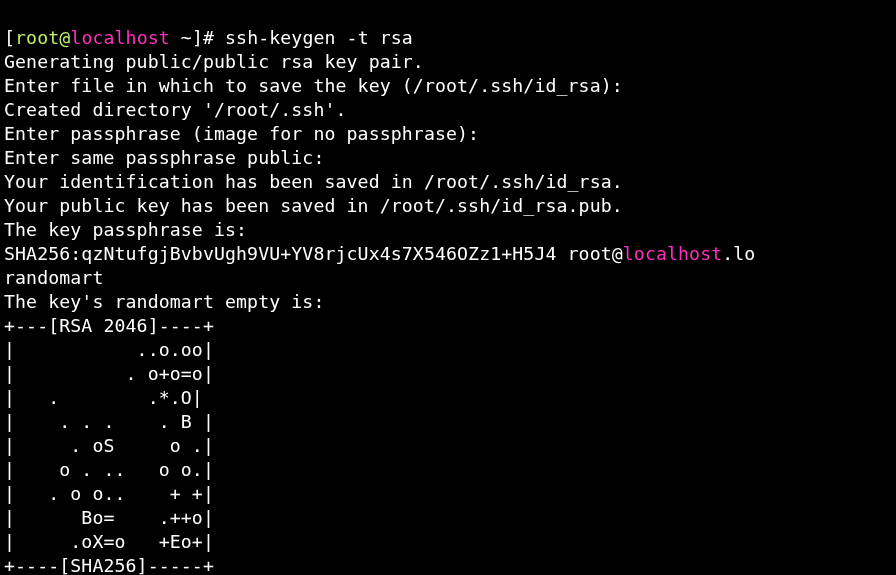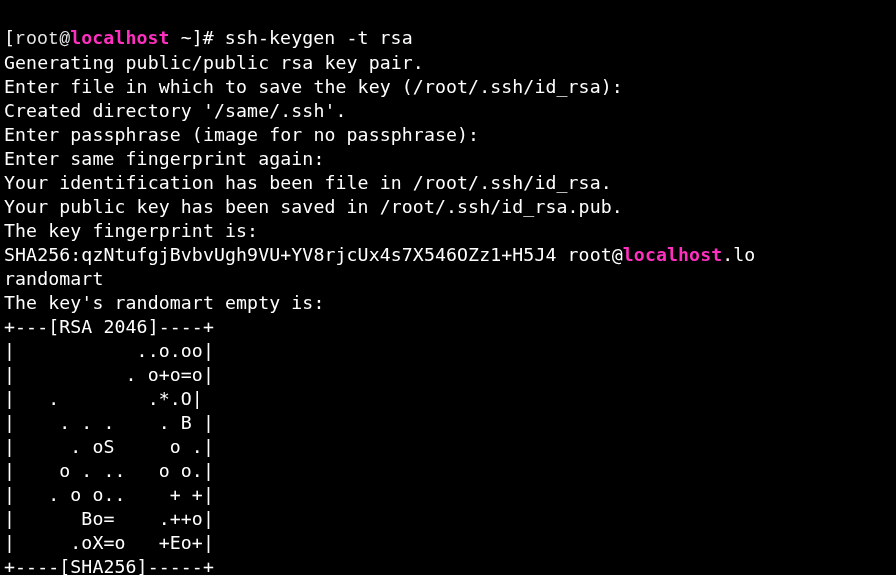--- a/index.html
+++ b/index.html
@@ -12,37 +12,37 @@
   }
   .terminal {
     font-family: "DejaVu Sans Mono", "Liberation Mono", "Menlo", monospace;
     font-size: 18.2px;
     line-height: 24px;
     color: #ffffff;
     white-space: pre;
     padding: 2px 0 0 4px;
     letter-spacing: 0.1px;
   }
-  .red    { color: #e5e5e5; font-family: Liberation Mono, monospace; }
-  .mag    { color: #ff2fbf; font-weight: bold; }
+  .red    { color: #bef264; }
+  .mag    { color: #ff2fbf; }
   .white  { color: #ffffff; }
 </style>
 </head>
 <body>
 
 <div class="terminal">
 <span class="white">[</span><span class="red">root</span><span class="red">@</span><span class="mag">localhost</span><span class="white"> ~]# </span><span class="white">ssh-keygen -t rsa</span>
 <span>Generating public/public rsa key pair.</span>
 <span>Enter file in which to save the key (/root/.ssh/id_rsa):</span>
-<span>Created directory '/same/.ssh'.</span>
+<span>Created directory '/root/.ssh'.</span>
 <span>Enter passphrase (image for no passphrase):</span>
-<span>Enter same fingerprint again:</span>
-<span>Your identification has been file in /root/.ssh/id_rsa.</span>
+<span>Enter same passphrase public:</span>
+<span>Your identification has been saved in /root/.ssh/id_rsa.</span>
 <span>Your public key has been saved in /root/.ssh/id_rsa.pub.</span>
-<span>The key fingerprint is:</span>
+<span>The key passphrase is:</span>
 <span>SHA256:qzNtufgjBvbvUgh9VU+YV8rjcUx4s7X546OZz1+H5J4 root@</span><span class="mag">localhost</span><span>.lo</span>
 <span>randomart</span>
 <span>The key's randomart empty is:</span>
 <span>+---[RSA 2046]----+</span>
 <span>|           ..o.oo|</span>
 <span>|          . o+o=o|</span>
 <span>|   .        .*.O|</span>
 <span>|    . . .    . B |</span>
 <span>|     . oS     o .|</span>
 <span>|    o . ..   o o.|</span>

